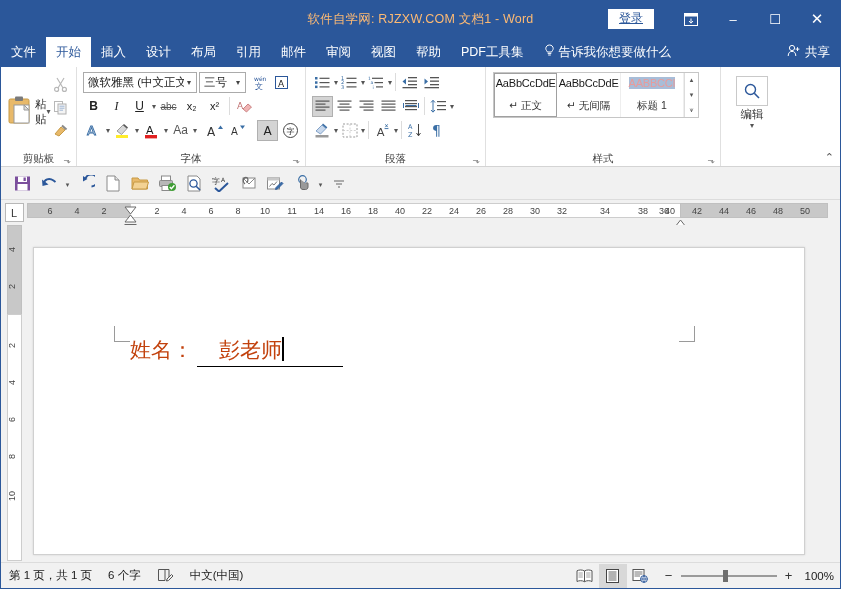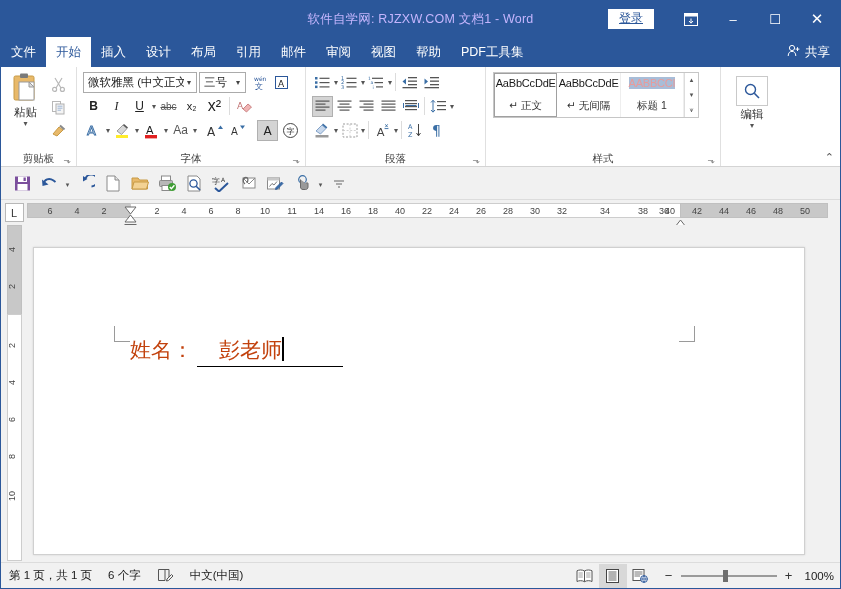--- a/index.html
+++ b/index.html
@@ -19,21 +19,21 @@
 
   
   .titlebar {
     height: 36px; background: #2b579a;
     display: flex; align-items: center;
     position: relative; flex: 0 0 36px;
     color: #fff;
   }
   .title-text {
     position: absolute; left: 0; right: 0; text-align: center;
-    font-size: 12.5px; color: #c4b5fd; letter-spacing: .2px;
+    font-size: 12.5px; color: #fdba74; letter-spacing: .2px;
     pointer-events: none;
   }
   .title-right {
     margin-left: auto; display: flex; align-items: center; height: 100%;
     position: relative; z-index: 2; padding-right: 2px;
   }
   .signin-btn {
     background: #ffffff; color: #2b579a; font-size: 12px;
     padding: 3px 11px 4px; margin-right: 16px;
     text-decoration: underline; line-height: 1.1;
@@ -86,21 +86,21 @@
   }
   .dialog-launcher {
     position: absolute; right: 4px; bottom: 1px;
     width: 10px; height: 10px; font-size: 9px; color: #888;
     line-height: 10px;
   }
 
   
   .g-clipboard { width: 76px; }
   .paste-col {
-    width: 44px; display: flex; flex-direction: column;
+    width: 44px; display: flex; flex-direction: row;
     align-items: center; justify-content: flex-start; padding-top: 2px;
   }
   .clip-icon { width: 30px; height: 32px; position: relative; }
   .paste-label { font-size: 11.5px; color: #333; margin-top: 1px; }
   .tiny-caret { font-size: 8px; color: #555; line-height: 7px; }
   .clip-side {
     width: 28px; display: flex; flex-direction: column;
     align-items: center; gap: 2px; padding-top: 4px;
   }
   .mini-btn {
@@ -304,20 +304,29 @@
     <div class="tab active">开始</div>
     <div class="tab">插入</div>
     <div class="tab">设计</div>
     <div class="tab">布局</div>
     <div class="tab">引用</div>
     <div class="tab">邮件</div>
     <div class="tab">审阅</div>
     <div class="tab">视图</div>
     <div class="tab">帮助</div>
     <div class="tab">PDF工具集</div>
+    <div class="tab-tell">
+      <span class="bulb">
+        <svg width="11" height="13" viewBox="0 0 11 13">
+          <path d="M5.5 1 C3.3 1 1.8 2.6 1.8 4.5 C1.8 6 3 6.9 3.4 8 L7.6 8 C8 6.9 9.2 6 9.2 4.5 C9.2 2.6 7.7 1 5.5 1 Z" fill="none" stroke="#ffffff" stroke-width="1"></path>
+          <path d="M3.7 9.4 L7.3 9.4 M4.2 11 L6.8 11" stroke="#ffffff" stroke-width="1"></path>
+        </svg>
+      </span>
+      <span>告诉我你想要做什么</span>
+    </div>
     <div class="tab-share">
       <span>
         <svg width="14" height="13" viewBox="0 0 14 13">
           <circle cx="5" cy="4" r="2.6" fill="none" stroke="#fff" stroke-width="1"></circle>
           <path d="M1.2 12 C1.2 8.8 2.8 7.4 5 7.4 C7.2 7.4 8.8 8.8 8.8 12" fill="none" stroke="#fff" stroke-width="1"></path>
           <path d="M10.5 3.2 L10.5 7 M8.6 5.1 L12.4 5.1" stroke="#fff" stroke-width="1"></path>
         </svg>
       </span>
       <span>共享</span>
     </div>
@@ -392,21 +401,21 @@
             </svg>
           </span>
         </div>
         <div class="fontrow">
           <span class="btn sq" style="font-weight:bold;">B</span>
           <span class="btn sq" style="font-style:italic;font-family:'Liberation Serif',serif;">I</span>
           <span class="btn sq" style="text-decoration:underline;">U</span>
           <span class="tiny-caret">▾</span>
           <span class="btn" style="text-decoration:line-through;font-size:10px;color:#555;">abc</span>
           <span class="btn" style="font-size:11px;">x₂</span>
-          <span class="btn" style="font-size:16px;">x²</span>
+          <span class="btn" style="font-size:11px;">x²</span>
           <span class="sep-v"></span>
           <span class="btn sq">
             <svg width="17" height="16" viewBox="0 0 17 16">
               <text x="1" y="11" font-size="9" fill="#c07070" font-family="DejaVu Sans">A</text>
               <path d="M7 11 L12 6 L15.5 9 L10.5 14 Z" fill="#f0b4b4" stroke="#c07070" stroke-width="0.8"></path>
             </svg>
           </span>
         </div>
         <div class="fontrow">
           <span class="btn sq">

